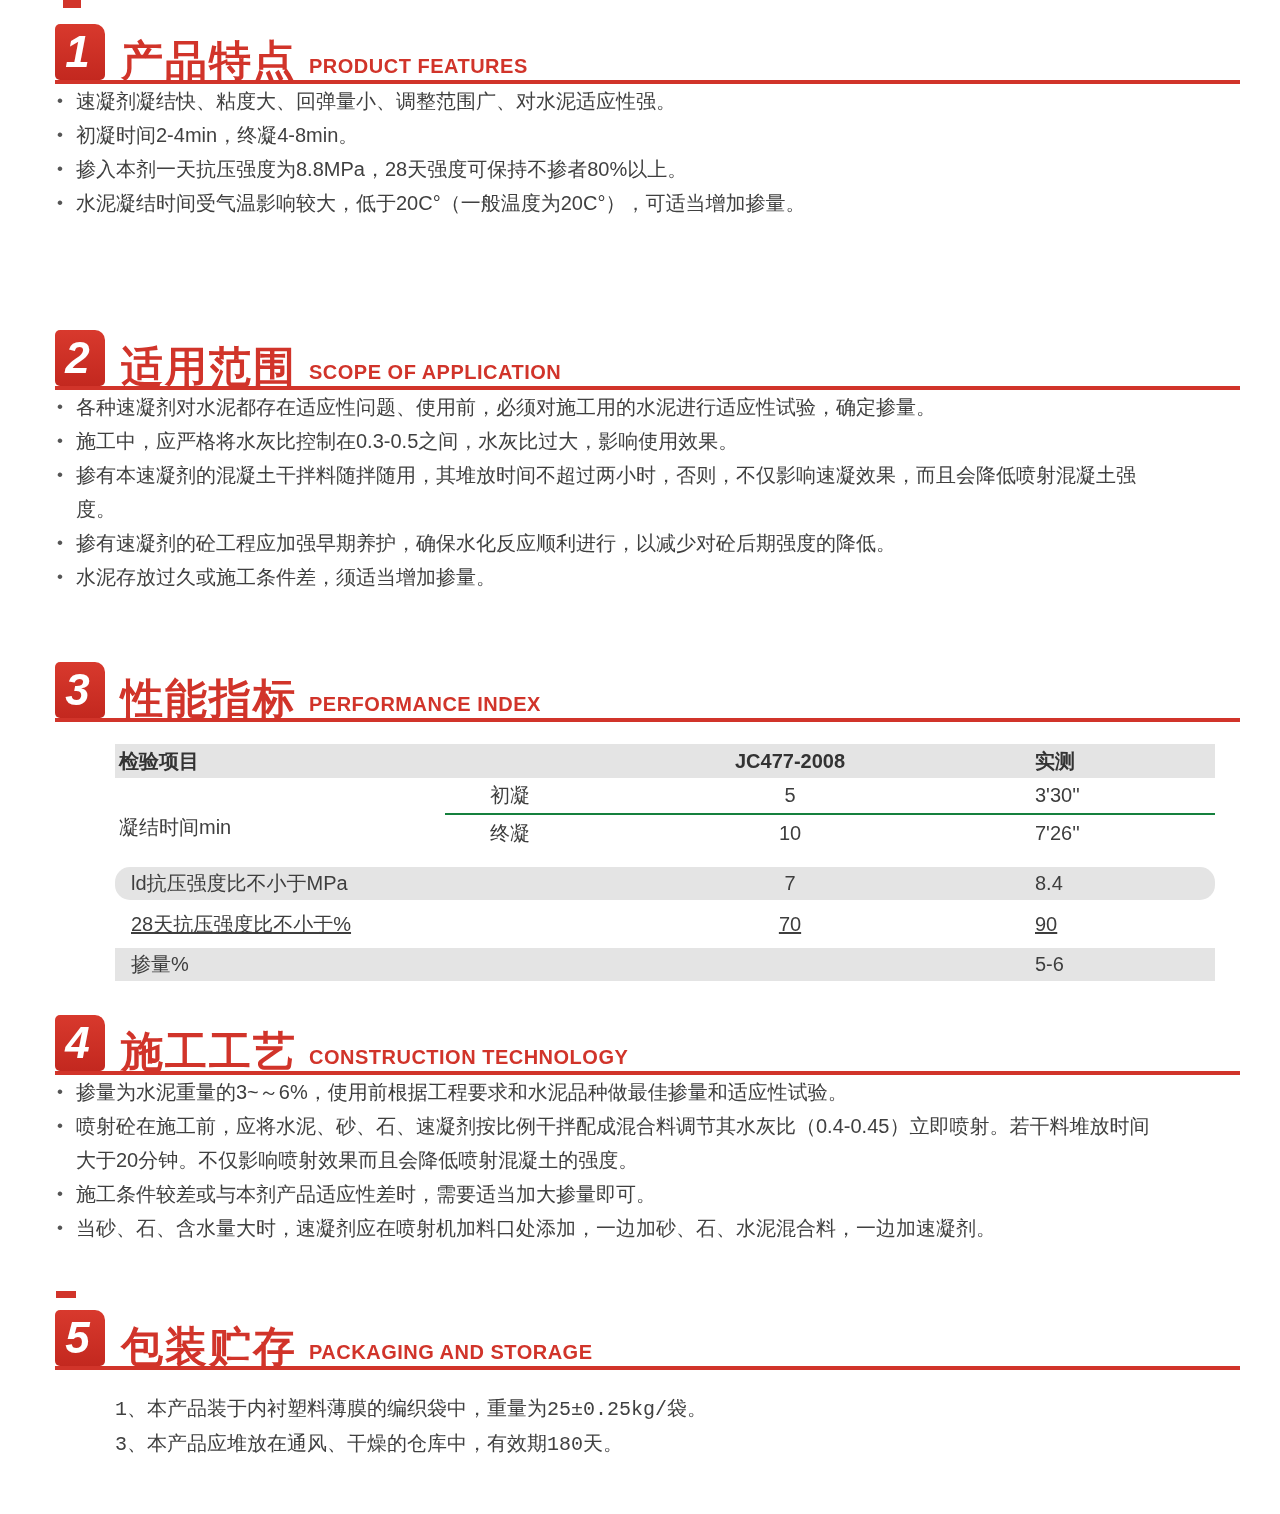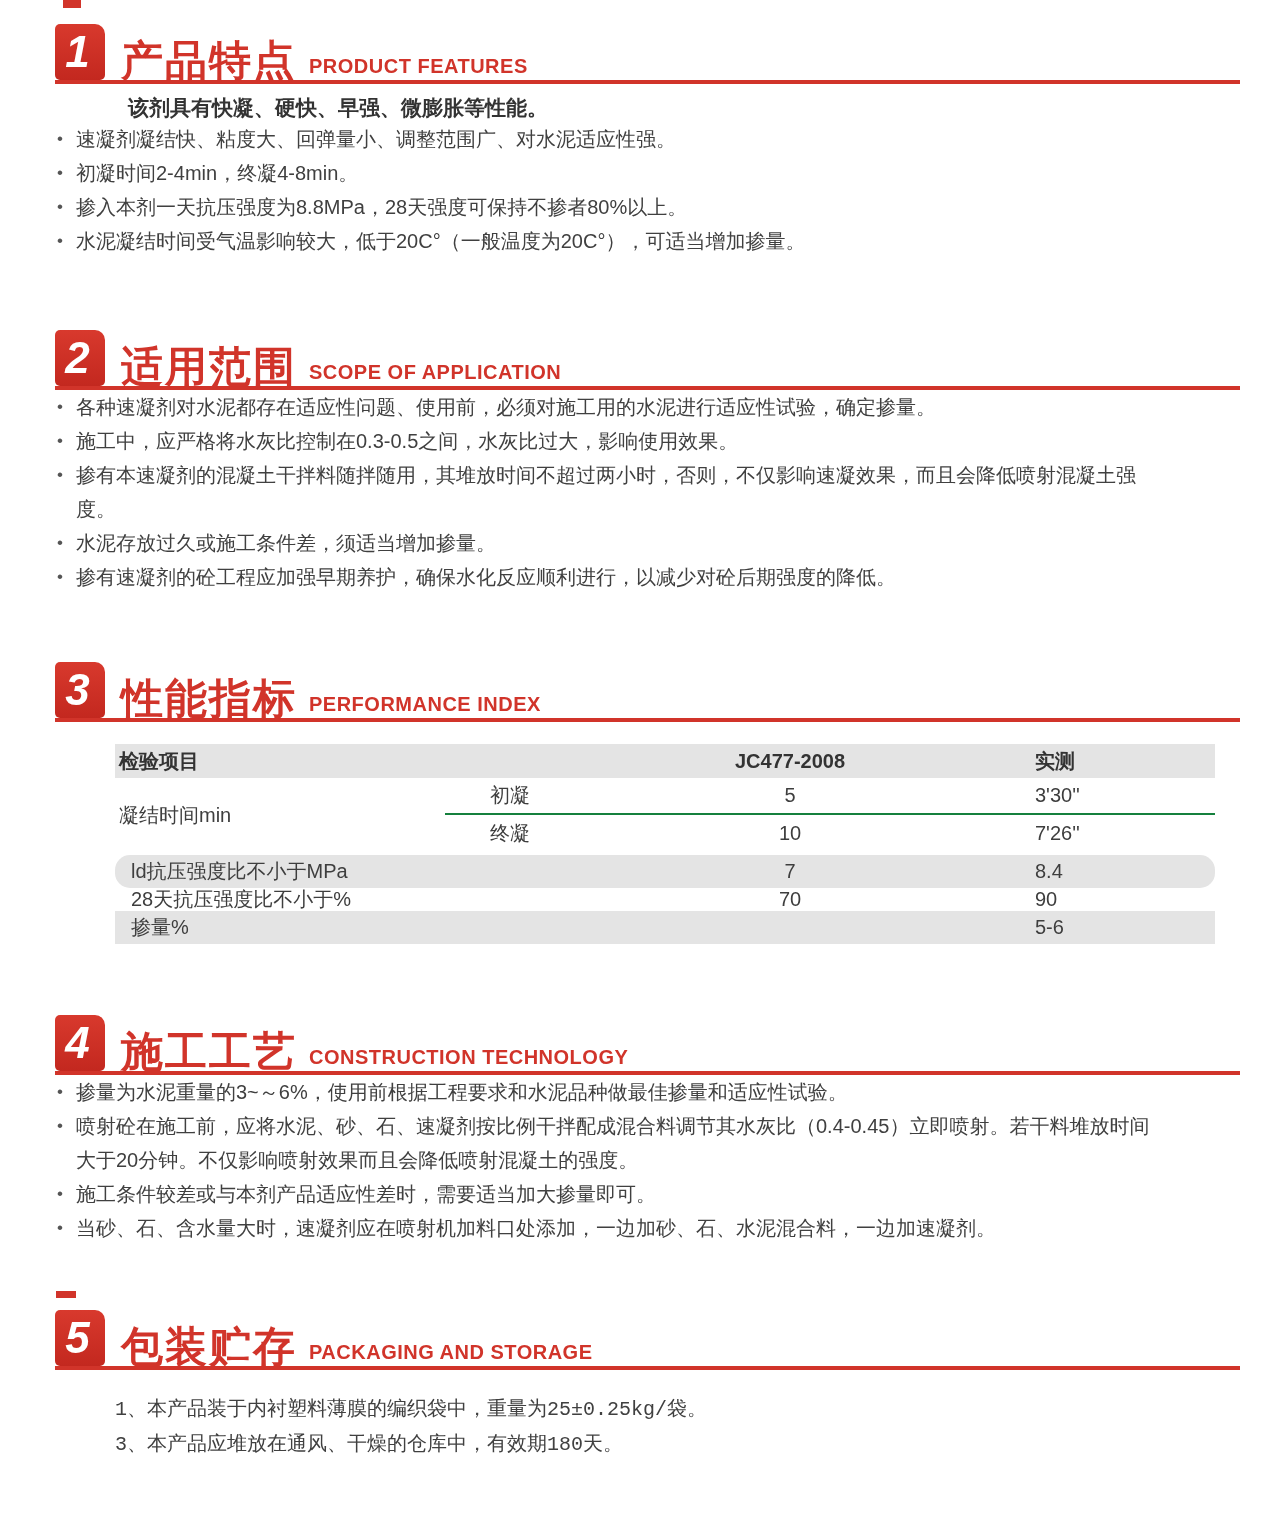--- a/index.html
+++ b/index.html
@@ -56,61 +56,60 @@
   
   .ptable { margin:22px 0 0 60px; width:1100px; font-size:20px; }
   .tr { display:flex; align-items:center; }
   .thead { background:var(--gray); height:34px; font-weight:bold; color:#333; }
   .c1 { width:330px; padding-left:4px; }
   .c2 { width:130px; text-align:center; }
   .c3 { width:430px; text-align:center; }
   .c4 { width:210px; padding-left:30px; }
   .c12 { width:460px; padding-left:16px; }
   .tgroup { display:flex; }
-  .tgroup .c1 { display:flex; align-items:center; height:74px; }
+  .tgroup .c1 { display:flex; align-items:center; height:74px;margin-top:12px; }
   .subrows { width:770px; }
   .subrows .tr { height:37px; }
   .subrows .tr.first { border-bottom:2px solid #15803d; }
-  .row-plain { height:23px; background:#ffffff; }
+  .row-plain { height:48px; background:#ffffff;text-decoration:underline; }
   .row-gray { height:33px; background:var(--gray); }
   .row-gray.gap { margin-top:3px;border-radius:15px; }
 </style>
 </head>
 <body>
 
 <div class="artifact artifact-top"></div>
 <div class="artifact artifact-s5"></div>
 
 <section class="sec" style="top:24px">
   <header class="sec-head">
     <div class="numbox">1</div>
     <h2 class="sec-title">产品特点</h2>
     <span class="sec-sub">PRODUCT FEATURES</span>
   </header>
-  <p class="intro">该剂具有快凝、硬快、早强、微膨胀等性能。</p>
   <ul class="blist s1-list">
     <li>速凝剂凝结快、粘度大、回弹量小、调整范围广、对水泥适应性强。</li>
     <li>初凝时间2-4min，终凝4-8min。</li>
     <li>掺入本剂一天抗压强度为8.8MPa，28天强度可保持不掺者80%以上。</li>
     <li>水泥凝结时间受气温影响较大，低于20C°（一般温度为20C°），可适当增加掺量。</li>
   </ul>
 </section>
 
 <section class="sec" style="top:330px">
   <header class="sec-head">
     <div class="numbox">2</div>
     <h2 class="sec-title">适用范围</h2>
     <span class="sec-sub">SCOPE OF APPLICATION</span>
   </header>
   <ul class="blist s2-list">
     <li>各种速凝剂对水泥都存在适应性问题、使用前，必须对施工用的水泥进行适应性试验，确定掺量。</li>
     <li>施工中，应严格将水灰比控制在0.3-0.5之间，水灰比过大，影响使用效果。</li>
     <li>掺有本速凝剂的混凝土干拌料随拌随用，其堆放时间不超过两小时，否则，不仅影响速凝效果，而且会降低喷射混凝土强度。</li>
+    <li>掺有速凝剂的砼工程应加强早期养护，确保水化反应顺利进行，以减少对砼后期强度的降低。</li>
     <li>水泥存放过久或施工条件差，须适当增加掺量。</li>
-    <li>掺有速凝剂的砼工程应加强早期养护，确保水化反应顺利进行，以减少对砼后期强度的降低。</li>
   </ul>
 </section>
 
 <section class="sec" style="top:662px">
   <header class="sec-head">
     <div class="numbox">3</div>
     <h2 class="sec-title">性能指标</h2>
     <span class="sec-sub">PERFORMANCE INDEX</span>
   </header>
 

